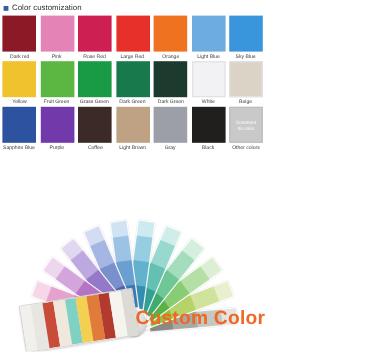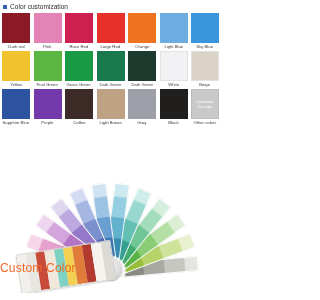--- a/index.html
+++ b/index.html
@@ -153,23 +153,23 @@
     border-radius: 1.5px;
     box-shadow: 0 1px 1.5px rgba(0,0,0,0.15);
     overflow: hidden;
     display: flex;
   }
   .booklet-strip { height: 100%; }
   .caption {
     position: absolute;
     left: 0; right: 0;
     bottom: 18px;
-    text-align: left;
-    font-size: 12px;
-    font-weight: normal;
+    text-align: right;
+    font-size: 16px;
+    font-weight: bold;
     color: #ef6724;
     letter-spacing: 0.2px;
   }
 </style>
 </head>
 <body>
 
 <div id="page">
 
   <div class="header">

